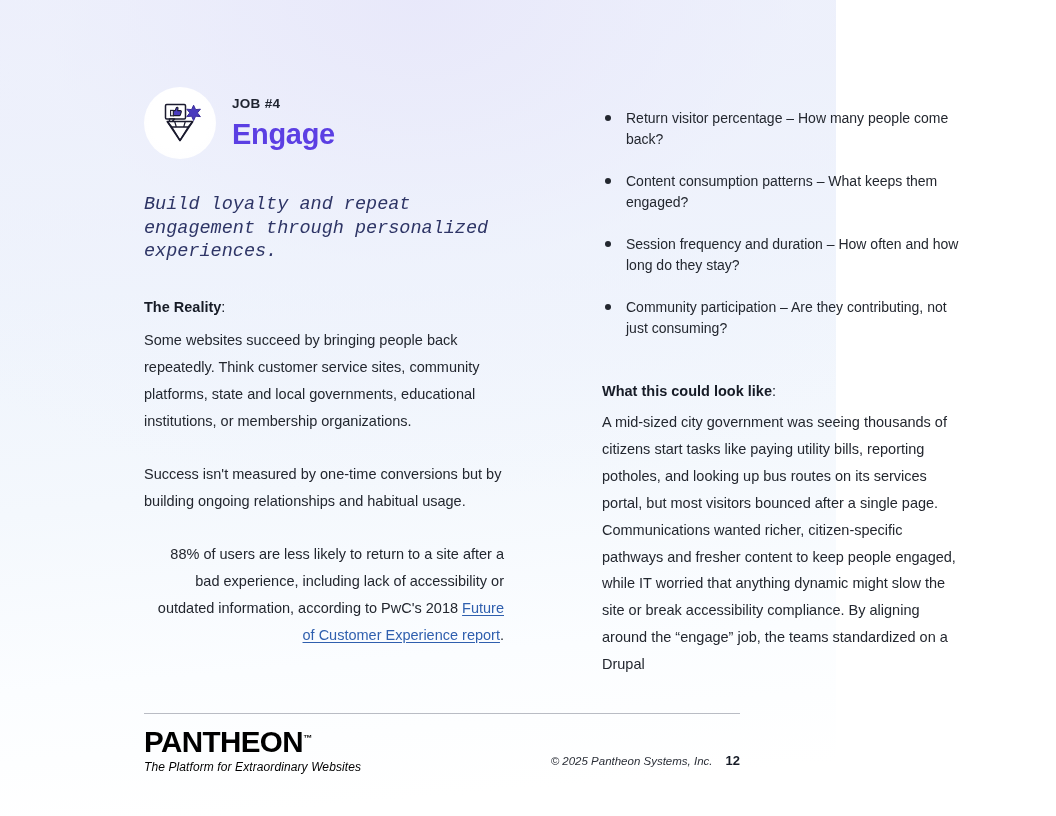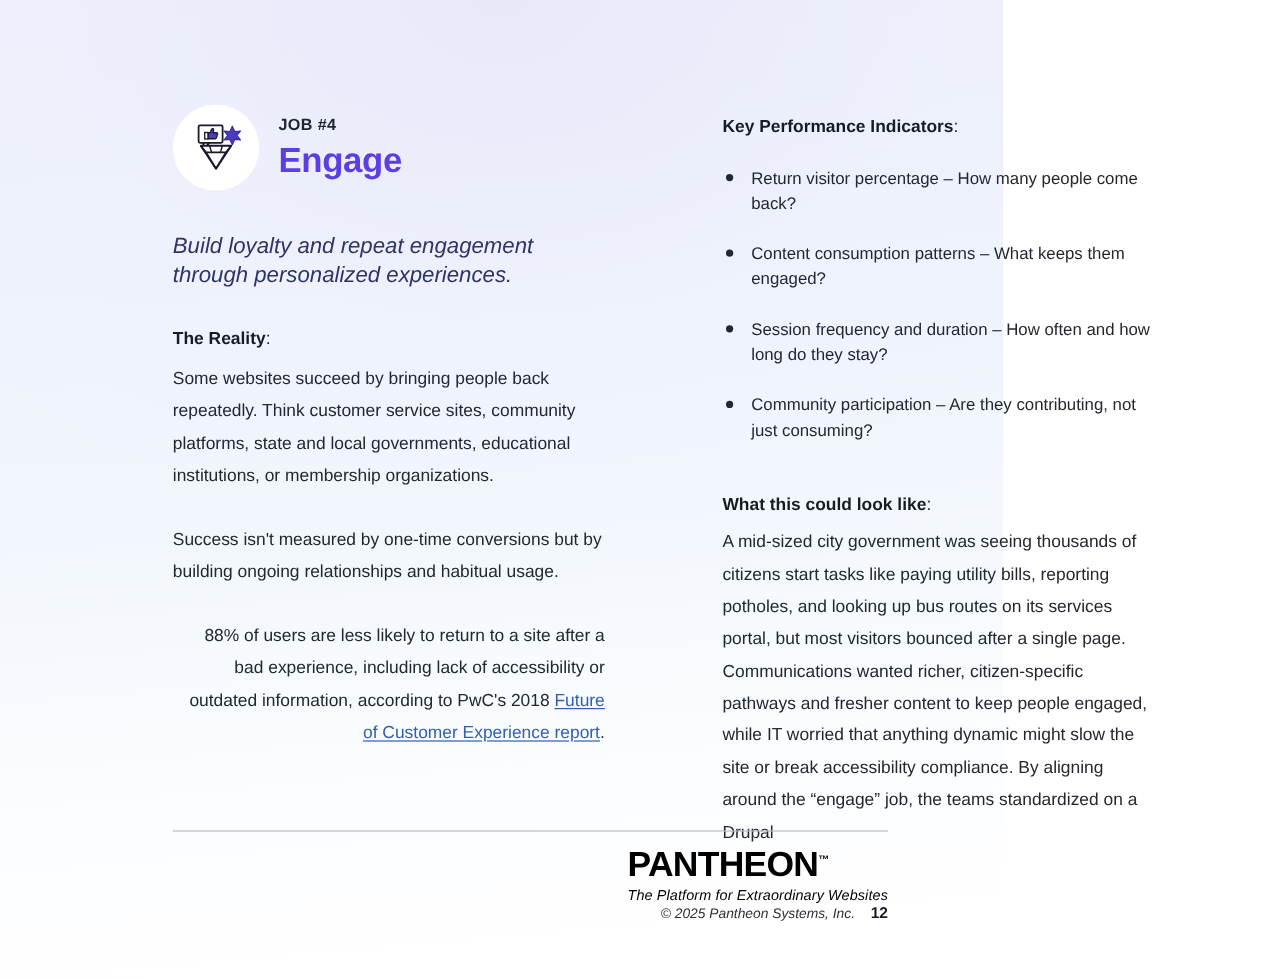--- a/index.html
+++ b/index.html
@@ -68,21 +68,21 @@
   .job-name {
     font-size: 29px;
     font-weight: 700;
     color: #5b3fe3;
     line-height: 1;
     letter-spacing: -0.3px;
   }
 
   .tagline {
     margin-top: 31px;
-    font-family: Liberation Sans, sans-serif;
+    font-family: Liberation Mono, monospace;
     font-style: italic;
     font-size: 18.5px;
     line-height: 1.28;
     color: #2e3566;
     max-width: 345px;
   }
 
   .section-heading {
     font-size: 14.5px;
     font-weight: 700;
@@ -165,21 +165,20 @@
   .footer-rule {
     height: 1px;
     background: #b9bcc4;
     width: 100%;
   }
   .footer-inner {
     display: flex;
     align-items: flex-end;
     justify-content: space-between;
     margin-top: 14px;
-    flex-direction: column;
   }
 
   .logo {
     display: flex;
     flex-direction: column;
   }
   .logo-word {
     font-family: "Liberation Sans", sans-serif;
     font-weight: 700;
     font-size: 29px;
@@ -262,21 +261,20 @@
       <div class="section-heading"><span>The Reality</span><span class="colon">:</span></div>
 
       <p class="body-para">Some websites succeed by bringing people back repeatedly. Think customer service sites, community platforms, state and local governments, educational institutions, or membership organizations.</p>
       <p class="body-para">Success isn't measured by one-time conversions but by building ongoing relationships and habitual usage.</p>
       <p class="body-para"><span>88% of users are less likely to return to a site after a bad experience, including lack of accessibility or outdated information, according to PwC's 2018 </span><a class="doc-link" href="#">Future of Customer Experience report</a><span>.</span></p>
 
     </div>
 
     <div class="col-right">
 
-      <div class="kpi-heading"><span>Key Performance Indicators</span><span class="colon">:</span></div>
 
       <ul class="kpi-list">
         <li><span class="kpi-bullet"></span><span>Return visitor percentage – How many people come back?</span></li>
         <li><span class="kpi-bullet"></span><span>Content consumption patterns – What keeps them engaged?</span></li>
         <li><span class="kpi-bullet"></span><span>Session frequency and duration – How often and how long do they stay?</span></li>
         <li><span class="kpi-bullet"></span><span>Community participation – Are they contributing, not just consuming?</span></li>
       </ul>
 
       <div class="what-heading"><span>What this could look like</span><span class="colon">:</span></div>
 

